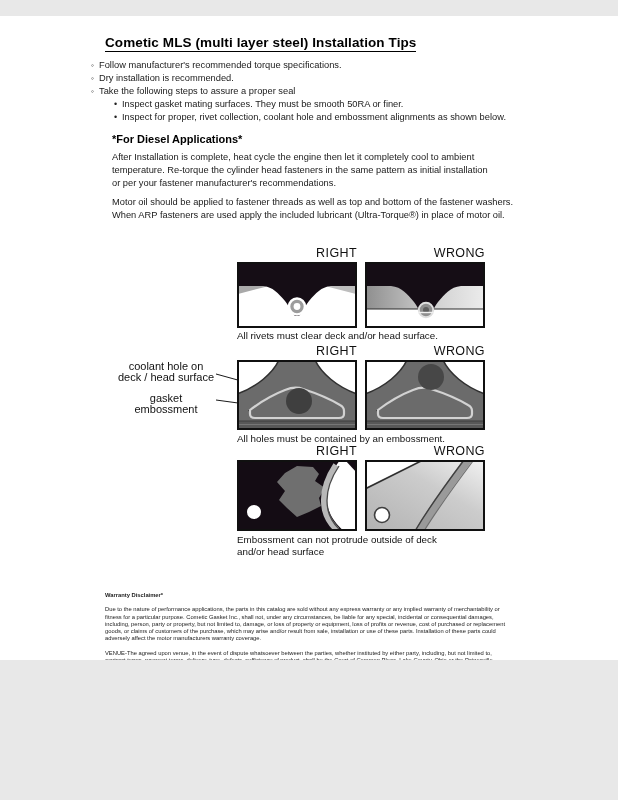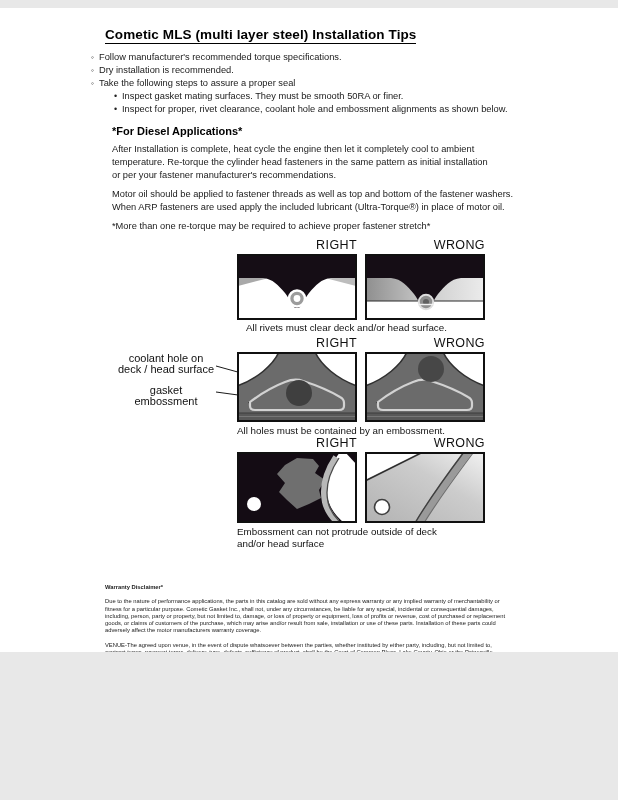--- a/index.html
+++ b/index.html
@@ -1,19 +1,19 @@
 <!DOCTYPE html>
 <html><head>
 <meta charset="utf-8">
 <style>
   html,body{margin:0;padding:0;background:#e8e8e8;}
   .page{
     position:relative;width:618px;height:644px;background:#ffffff;
     font-family:"Liberation Sans","DejaVu Sans",sans-serif;color:#1a1a1a;
-    overflow:hidden;margin:8px auto;
+    overflow:hidden;margin:16px auto;
   }
   .abs{position:absolute;}
   .title{
     left:105px;top:19px;margin:0;font-size:13.5px;font-weight:bold;color:#000;
     display:inline-block;border-bottom:1.5px solid #000;padding-bottom:1px;letter-spacing:.1px;
   }
   .bullets{left:91px;top:43px;width:460px;font-size:9.3px;line-height:13px;}
   .brow{display:flex;}
   .brow .m1{width:8px;font-size:8.5px;color:#222;flex:0 0 auto;}
   .brow.sub{margin-left:23px;}
@@ -51,32 +51,31 @@
     <div class="brow">
       <span class="m1">◦</span>
       <span>Take the following steps to assure a proper seal</span>
     </div>
     <div class="brow sub">
       <span class="m1">•</span>
       <span>Inspect gasket mating surfaces.  They must be smooth 50RA or finer.</span>
     </div>
     <div class="brow sub">
       <span class="m1">•</span>
-      <span>Inspect for proper, rivet clearance, coolant hole and embossment alignments as shown below.</span>
+      <span>Inspect for proper, rivet collection, coolant hole and embossment alignments as shown below.</span>
     </div>
   </div>
 
   <div class="abs diesel">
     <h2>*For Diesel Applications*</h2>
     <p class="ml">After Installation is complete, heat cycle the engine then let it completely cool to ambient
 temperature. Re-torque the cylinder head fasteners in the same pattern as initial installation
 or per your fastener manufacturer's recommendations.</p>
     <p class="ml">Motor oil should be applied to fastener threads as well as top and bottom of the fastener washers.
 When ARP fasteners are used apply the included lubricant (Ultra-Torque®) in place of motor oil.</p>
-    <p class="ml">*More than one re-torque may be required to achieve proper fastener stretch*</p>
   </div>
 
   <div class="abs dg-label" style="left:237px;top:230px;">RIGHT</div>
   <div class="abs dg-label" style="left:365px;top:230px;">WRONG</div>
 
   <svg class="abs" style="left:237px;top:246px;" width="120" height="66" viewBox="0 0 120 66">
     <rect width="120" height="66" fill="#ffffff"></rect>
     <polygon points="1,24 32,24 1,32" fill="#a9a9a9"></polygon>
     <polygon points="119,24 88,24 119,32" fill="#bdbdbd"></polygon>
     <path d="M0,0 H120 V24 H94 C84,25 79,31 72,39 C66,46 66,54 60,54 C54,54 54,46 48,39 C41,31 36,25 26,24 H0 Z" fill="#150d15"></path>
@@ -96,21 +95,21 @@
     <rect width="120" height="66" fill="#ffffff"></rect>
     <rect x="0" y="24" width="120" height="23" fill="url(#g1)"></rect>
     <line x1="0" y1="47" x2="120" y2="47" stroke="#2a2a2a" stroke-width="1"></line>
     <path d="M0,0 H120 V24 H96 C85,25 80,32 73,40 C67,47 68,55 61,55 C54,55 55,47 49,40 C42,32 37,25 26,24 H0 Z" fill="#150d15"></path>
     <circle cx="61" cy="48" r="7.2" fill="#8f8f8f" stroke="#dedede" stroke-width="2"></circle>
     <circle cx="61" cy="48" r="3" fill="#5f5f5f"></circle>
     <line x1="53" y1="50.5" x2="69" y2="50.5" stroke="#f0f0f0" stroke-width="1.4"></line>
     <rect x="1" y="1" width="118" height="64" fill="none" stroke="#101010" stroke-width="2"></rect>
   </svg>
 
-  <div class="abs dg-caption" style="left:246px;top:314px;">All rivets must clear deck and/or head surface.</div>
+  <div class="abs dg-caption" style="left:237px;top:314px;">All rivets must clear deck and/or head surface.</div>
 
   <div class="abs dg-label" style="left:237px;top:328px;">RIGHT</div>
   <div class="abs dg-label" style="left:365px;top:328px;">WRONG</div>
 
   <div class="abs side-labels">
     <div class="ml">coolant hole on
 deck / head surface</div>
     <div class="lbl2">gasket embossment</div>
   </div>
 

